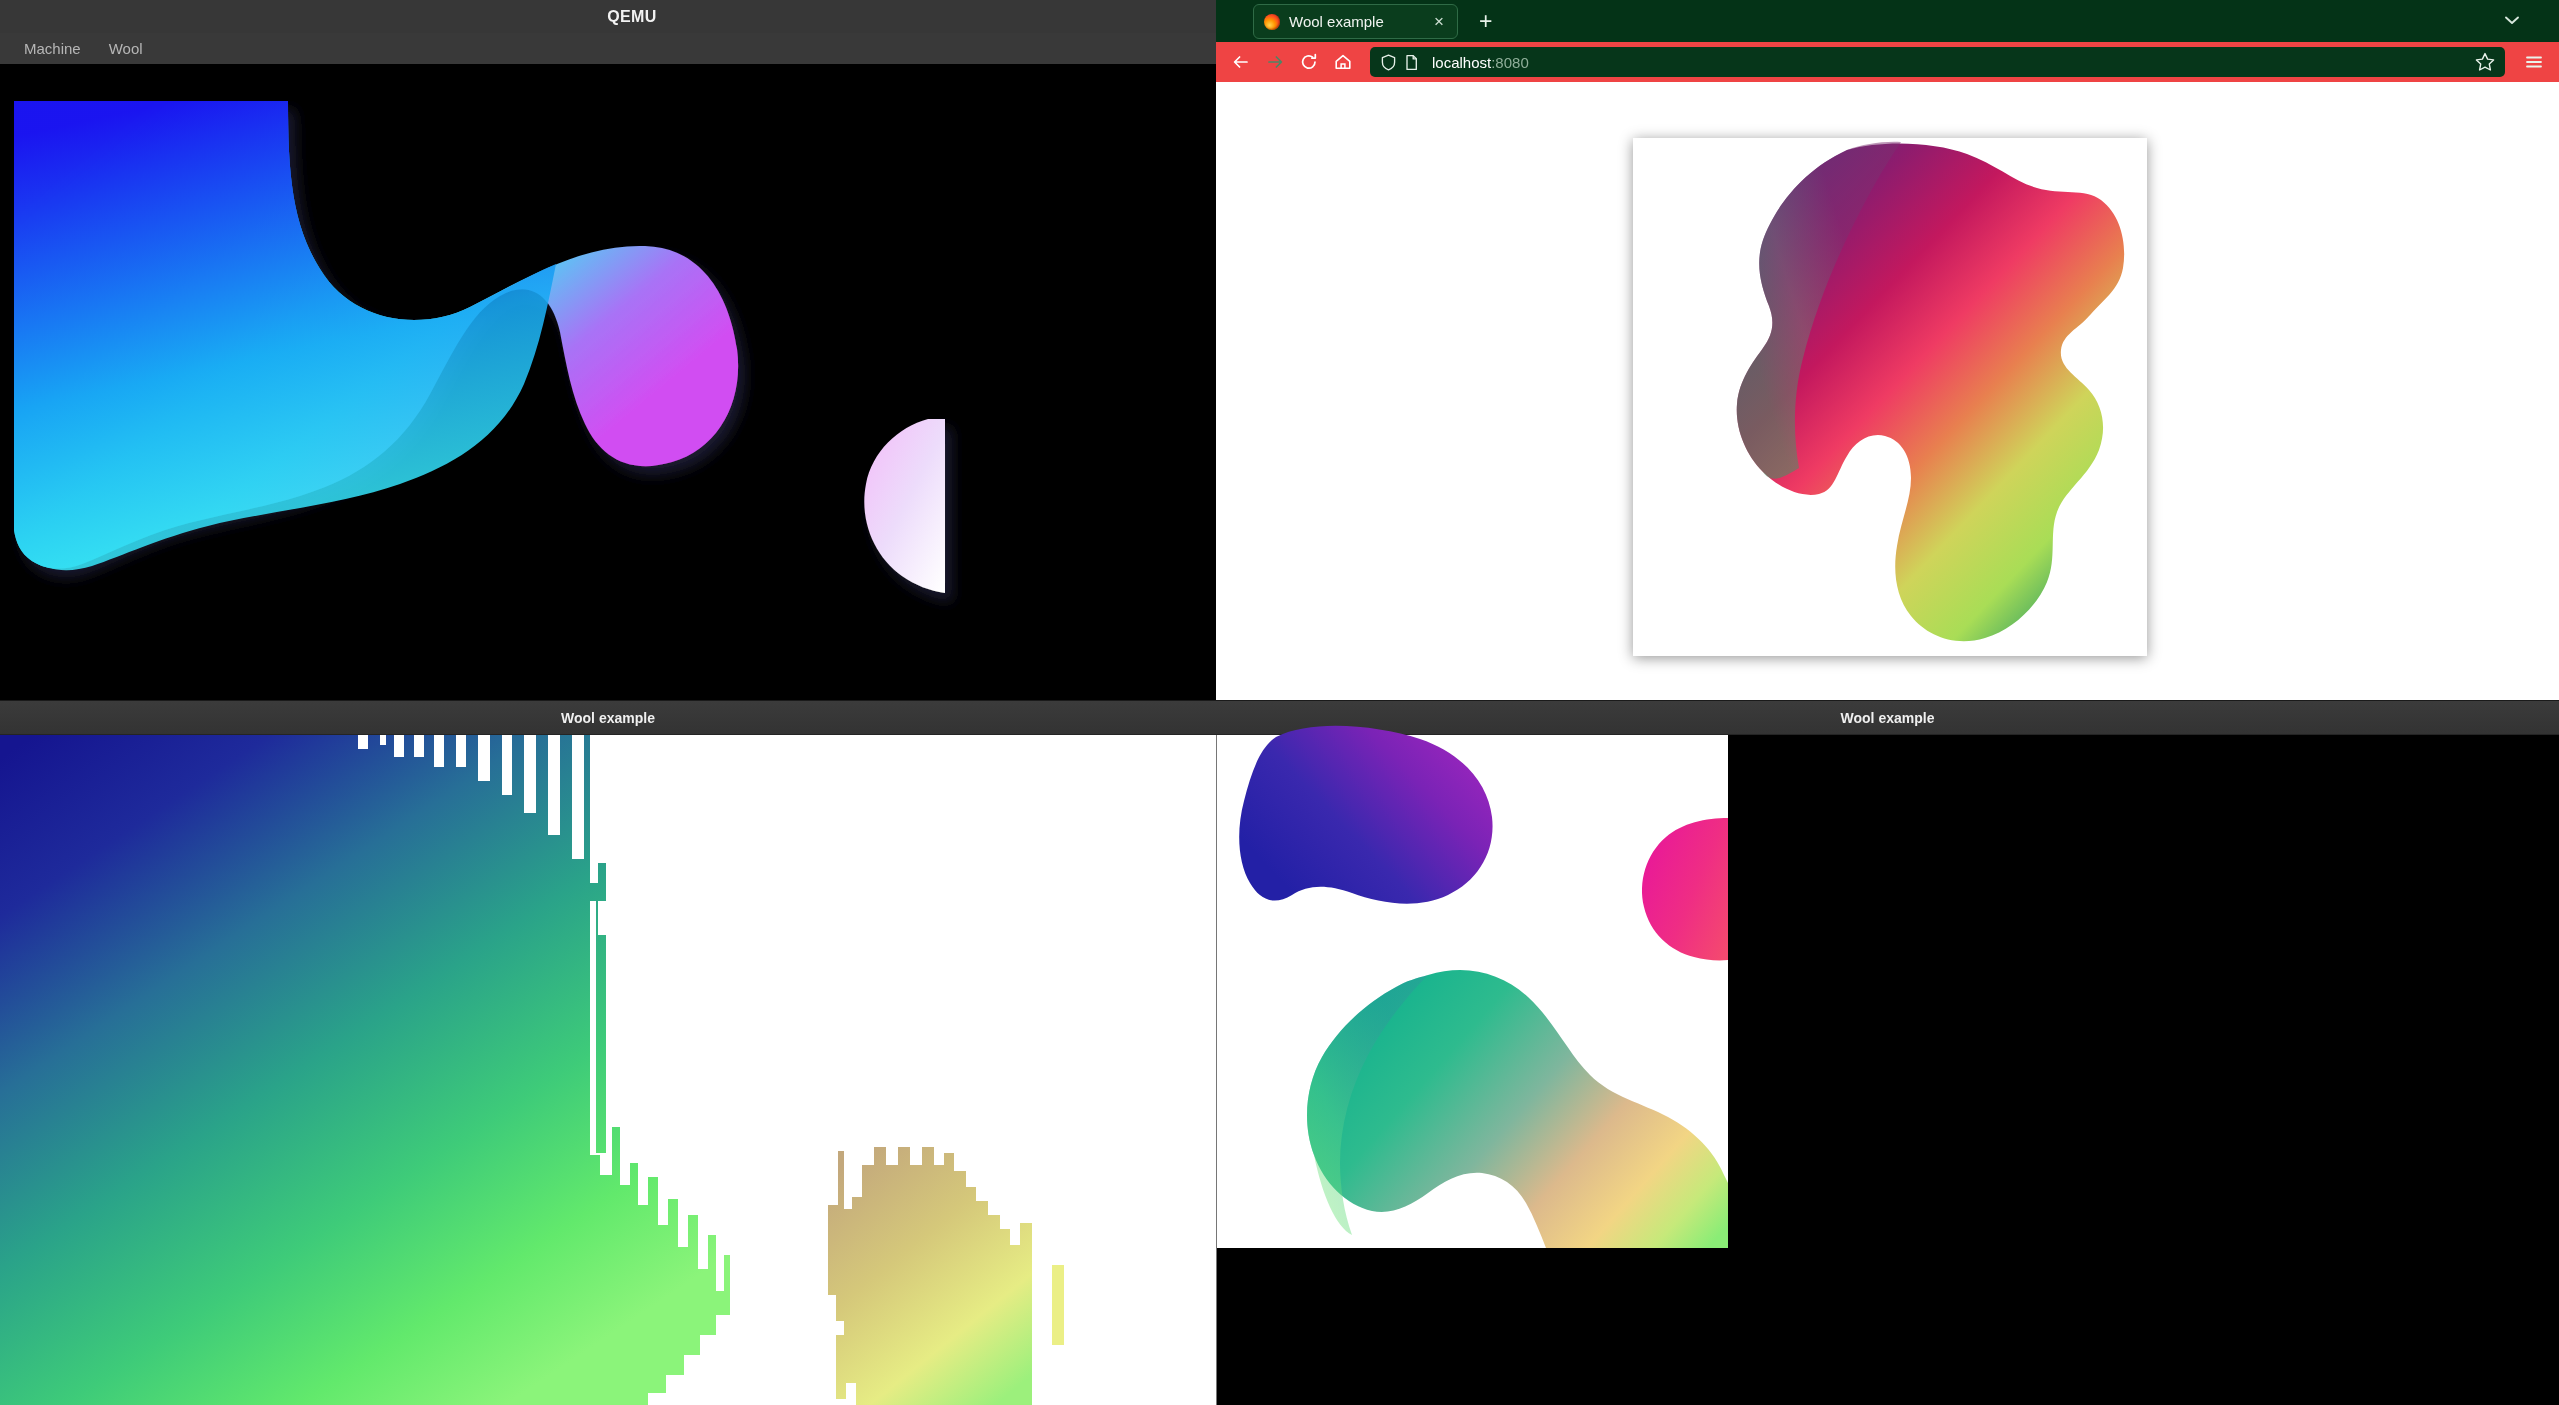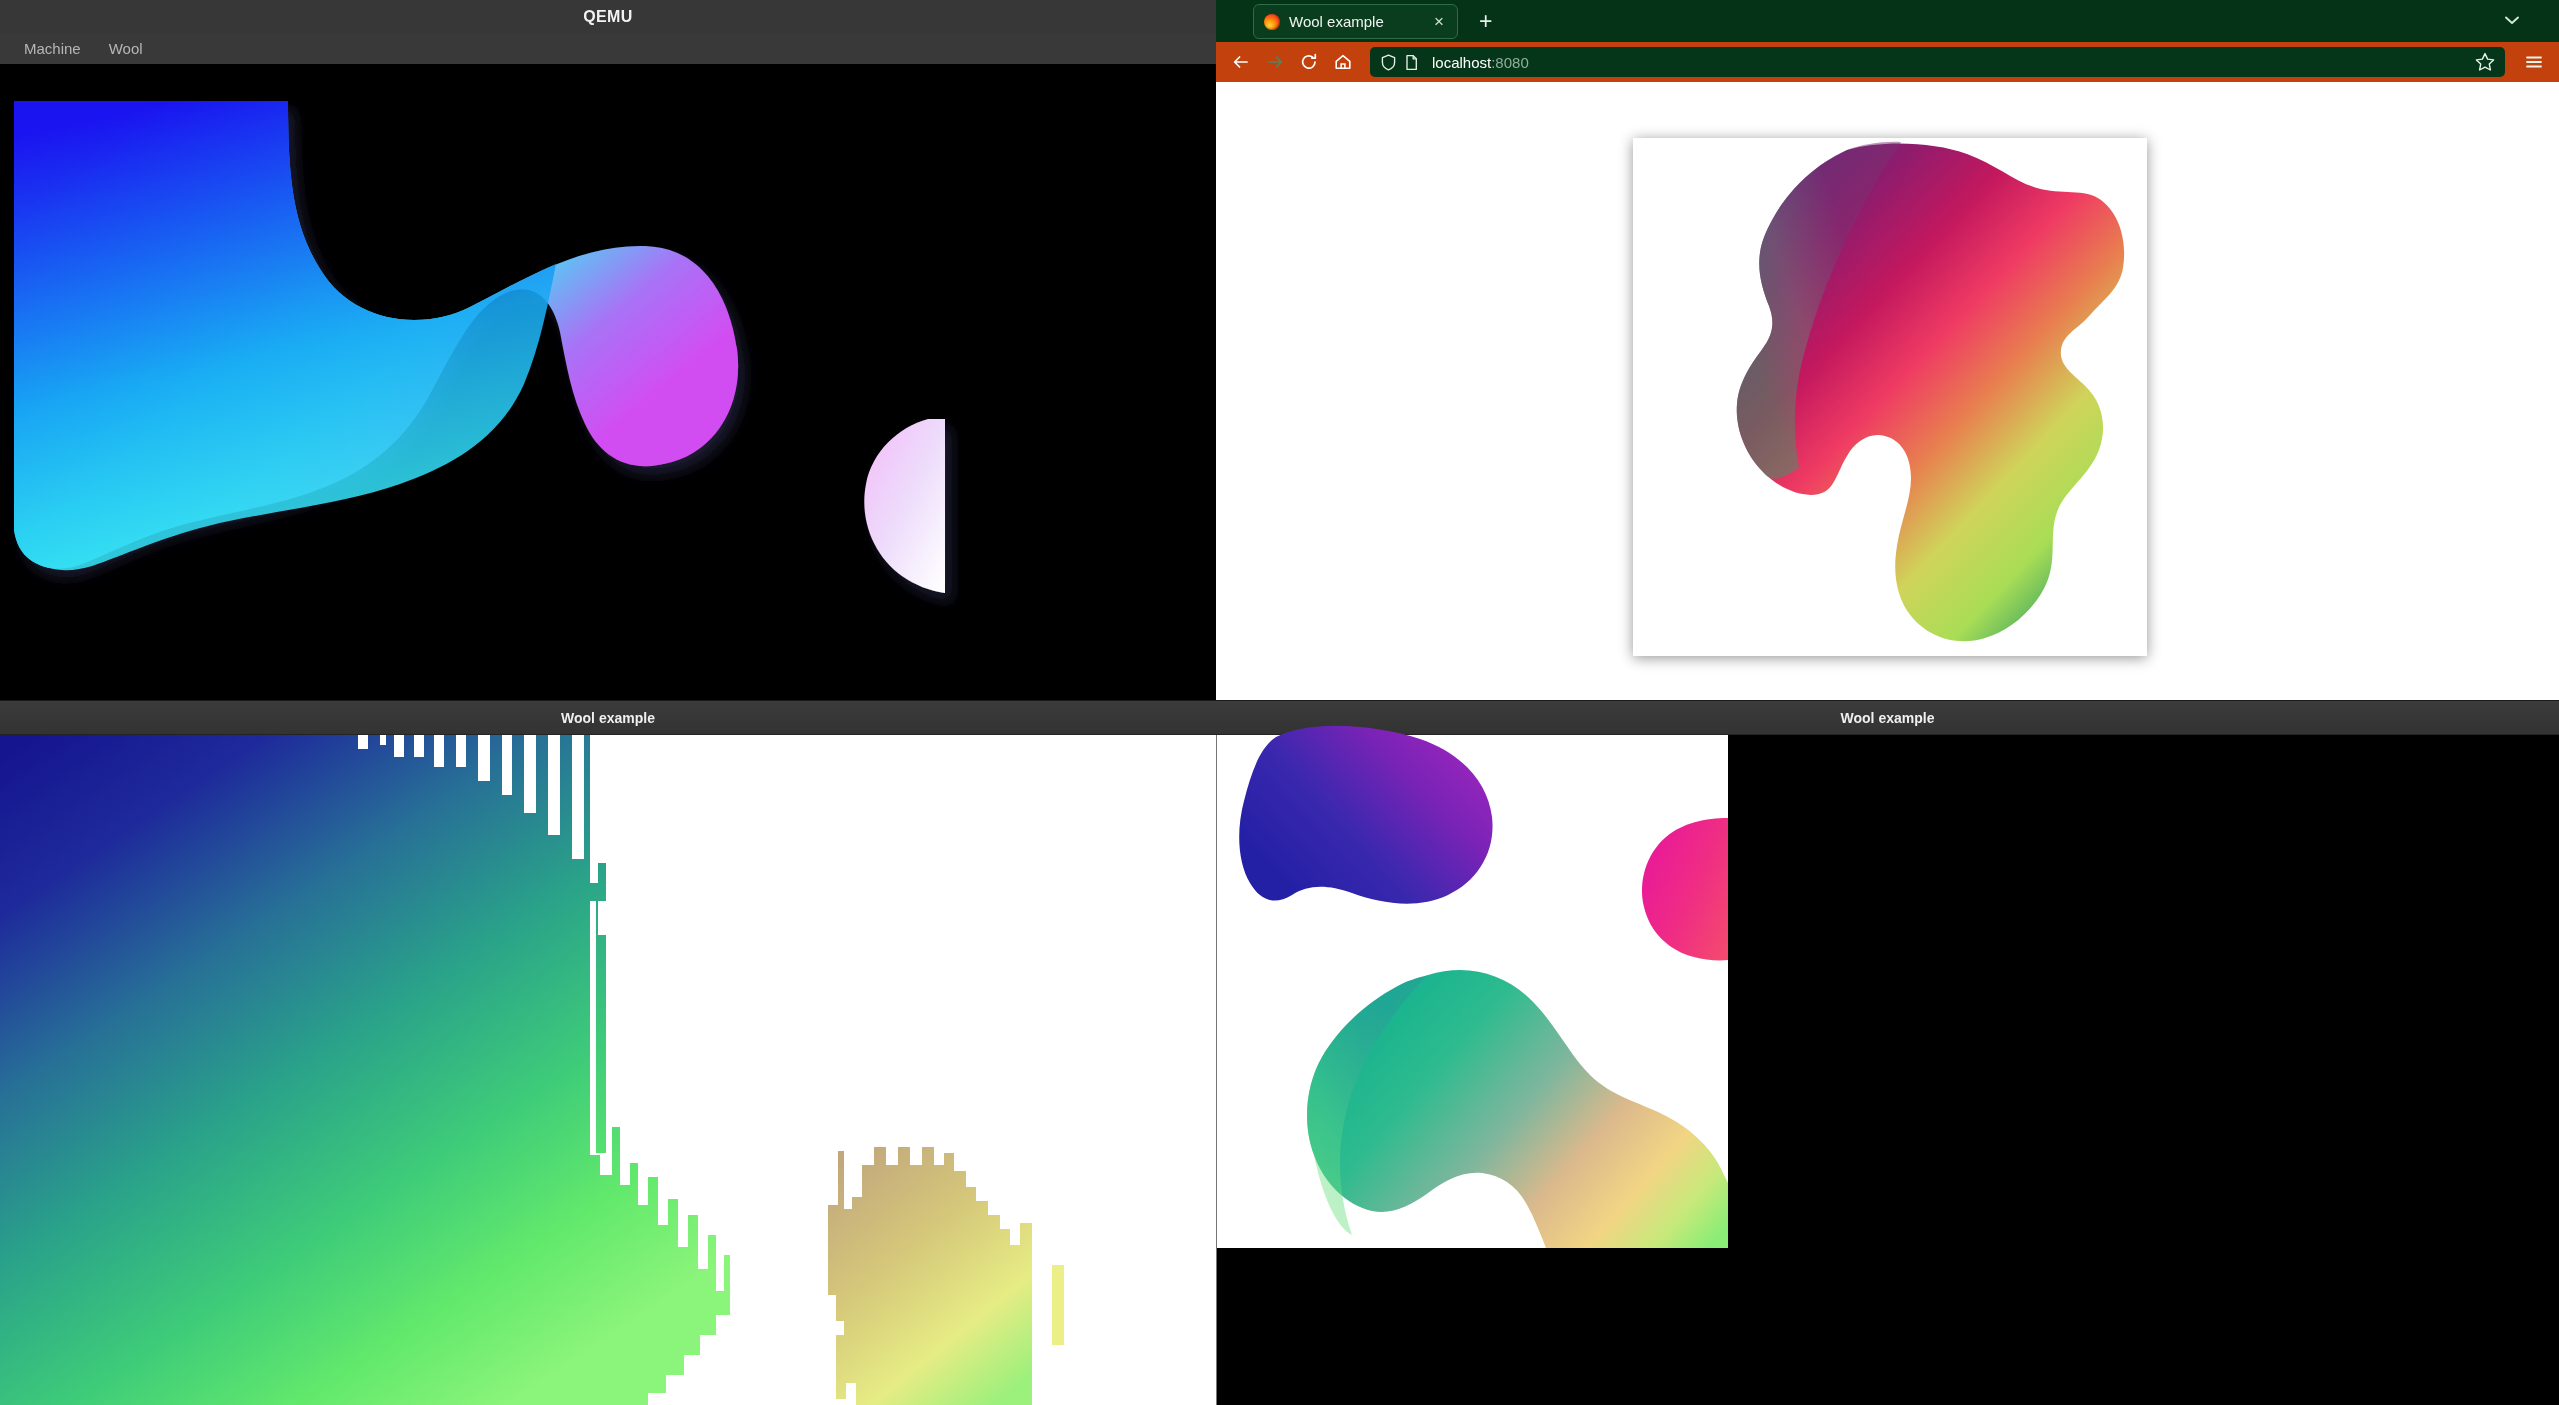--- a/index.html
+++ b/index.html
@@ -13,21 +13,21 @@
   
   .pane{position:absolute;overflow:hidden;}
   .canvas-black{background:#000;}
   .canvas-white{background:#fff;}
 
   
   #qemu{left:0;top:0;width:1216px;height:700px;background:#000;}
   .qemu-titlebar{
     position:absolute;left:0;top:0;width:100%;height:33px;
     background:#373737;border-bottom:1px solid #a3a3a3;
-    display:flex;align-items:center;justify-content:center;
+    display:flex;align-items:center;justify-content:center;padding-left:24px;
   }
   .qemu-title{
     color:#f2f2f2;font-size:16px;font-weight:bold;letter-spacing:.4px;
   }
   .qemu-menubar{
     position:absolute;left:0;top:33px;width:100%;height:31px;
     background:#393939;display:flex;align-items:center;padding-left:10px;
     box-sizing:border-box;
   }
   .qemu-menu-item{
@@ -64,21 +64,21 @@
   }
   .ff-newtab{
     color:#e7f1e9;font-size:23px;line-height:1;margin-left:14px;margin-bottom:9px;
     padding:0 7px;cursor:default;font-weight:300;
   }
   .ff-tablist-chevron{
     position:absolute;right:36px;top:9px;width:22px;height:22px;cursor:default;
   }
   .ff-navbar{
     position:absolute;left:0;top:42px;width:100%;height:40px;
-    background:#c2410c;display:flex;align-items:center;padding:0 10px;
+    background:#ef4444;display:flex;align-items:center;padding:0 10px;
     box-sizing:border-box;
   }
   .ff-navbtn{
     width:30px;height:30px;display:flex;align-items:center;justify-content:center;
     margin-right:4px;border-radius:4px;cursor:default;flex:0 0 auto;
   }
   .ff-navbtn svg{display:block;}
   .ff-urlbar{
     flex:1 1 auto;height:30px;margin:0 8px;background:#06361a;border-radius:5px;
     display:flex;align-items:center;padding:0 8px;box-sizing:border-box;cursor:text;

